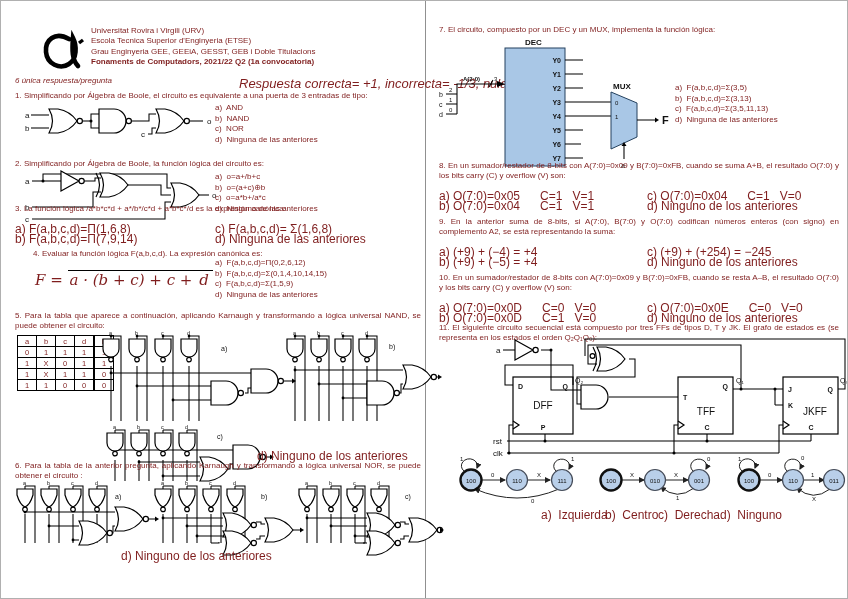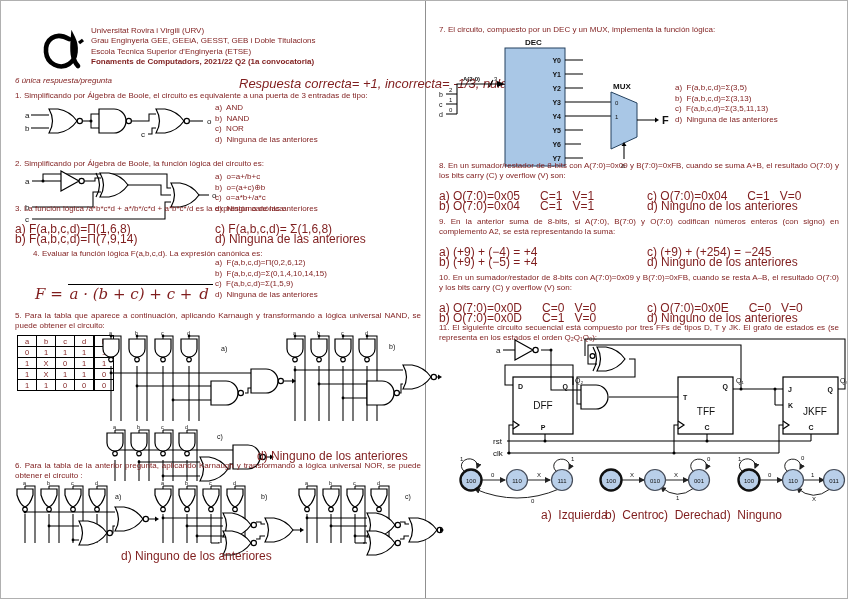--- a/index.html
+++ b/index.html
@@ -71,22 +71,22 @@
         </g>
   </defs>
 </svg>
 
 <svg class="abs" style="left:40px;top:26px" width="46" height="46">
   <path d="M28,12 C14,4 4,13 5,25 C6,37 19,43 28,37 C36,32 36,19 32,11 C31,23 31,33 37,39" stroke="#000" stroke-width="4.6" fill="none" stroke-linecap="round"></path>
   <path d="M38,16 l4,-3" stroke="#000" stroke-width="3.4"></path>
 </svg>
 <div class="abs hdr" style="left:90px;top:25px;width:330px">
   <div>Universitat Rovira i Virgili (URV)</div>
+  <div>Escola Tecnica Superior d'Enginyeria (ETSE)</div>
   <div>Grau Enginyeria GEE, GEEiA, GESST, GEB i Doble Titulacions</div>
-  <div>Escola Tecnica Superior d'Enginyeria (ETSE)</div>
   <div class="b">Fonaments de Computadors, 2021/22 Q2 (1a convocatoria)</div>
 </div>
 
 <div class="abs it" style="left:14px;top:75px;font-size:8px">6 única respuesta/pregunta</div>
 <div class="abs it" style="left:238px;top:75px;font-size:13px">Respuesta correcta= +1, incorrecta= -1/3, nula= 0</div>
 
 <div class="abs q" style="left:14px;top:90px;width:406px">1. Simplificando por Álgebra de Boole, el circuito es equivalente a una puerta de 3 entradas de tipo:</div>
 <svg class="abs" style="left:20px;top:100px" width="200" height="58">
   <text x="4" y="17" class="t8">a</text>
   <text x="4" y="30" class="t8">b</text>
@@ -136,21 +136,21 @@
   <div>d)  Ninguna de las anteriores</div>
 </div>
 
 <div class="abs q" style="left:14px;top:203px;width:406px">3. La función lógica /a*b*c*d + a*/b*/c*d + a*b*c*/d es la expresión canónica:</div>
 <div class="abs optrow" style="left:14px;top:221px">a) F(a,b,c,d)=Π(1,6,8)</div>
 <div class="abs optrow" style="left:14px;top:231px">b) F(a,b,c,d)=Π(7,9,14)</div>
 <div class="abs optrow" style="left:214px;top:221px">c) F(a,b,c,d)= Σ(1,6,8)</div>
 <div class="abs optrow" style="left:214px;top:231px">d) Ninguna de las anteriores</div>
 
 <div class="abs q" style="left:32px;top:248px;width:406px">4. Evaluar la función lógica F(a,b,c,d). La expresión canónica es:</div>
-<div class="abs formula" style="left:34px;top:284px">
+<div class="abs formula" style="left:34px;top:270px">
   <span>F = </span><span class="ovl"><span>a · (b + c) + c + </span><span class="ovl">d</span></span>
 </div>
 <div class="abs opt" style="left:214px;top:257px">
   <div>a)  F(a,b,c,d)=Π(0,2,6,12)</div>
   <div>b)  F(a,b,c,d)=Σ(0,1,4,10,14,15)</div>
   <div>c)  F(a,b,c,d)=Σ(1,5,9)</div>
   <div>d)  Ninguna de las anteriores</div>
 </div>
 
 <div class="abs q" style="left:14px;top:310px;width:406px">5. Para la tabla que aparece a continuación, aplicando Karnaugh y transformando a lógica universal NAND, se puede obtener el circuito:</div>

